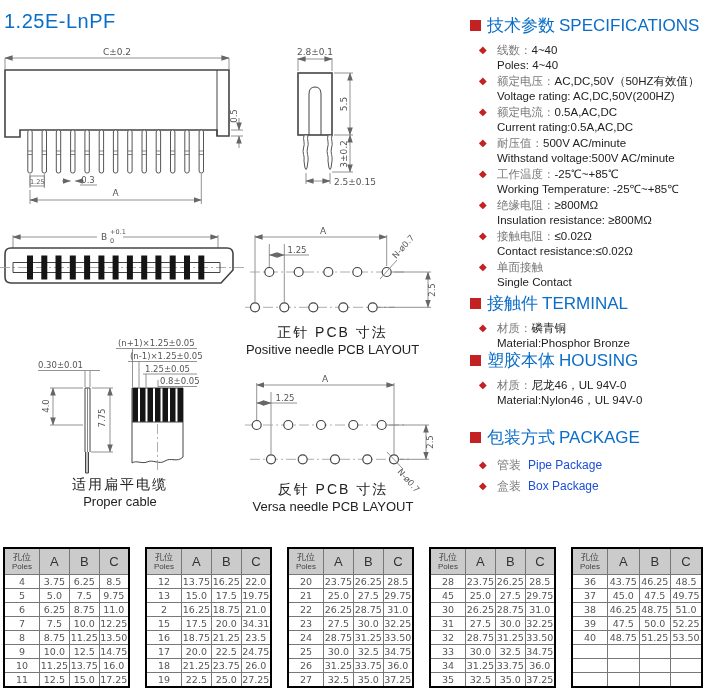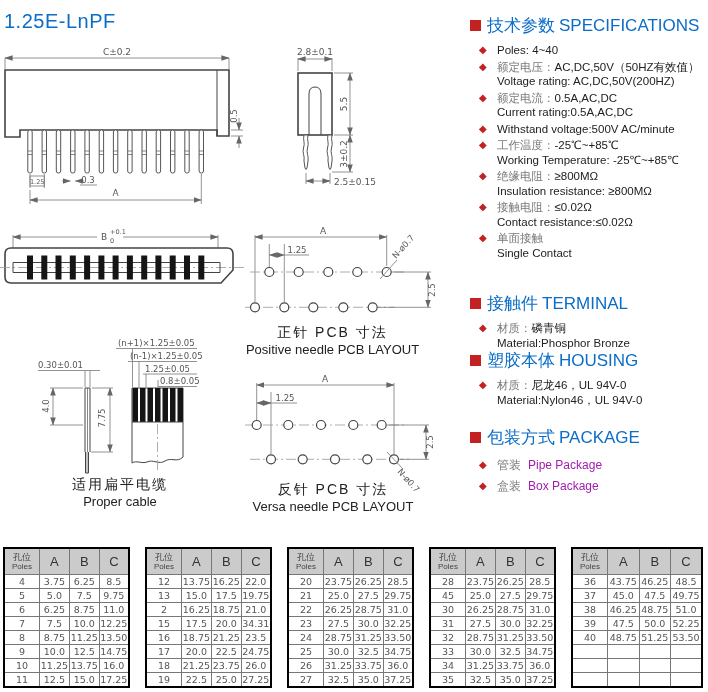--- a/index.html
+++ b/index.html
@@ -30,21 +30,21 @@
   .sec-h{display:flex;align-items:center;gap:6px;margin-bottom:6px;}
   .sec-h .sq{width:11px;height:11px;background:#c42222;flex:0 0 auto;}
   .sec-h .ht{color:#0a6dc8;font-size:17px;white-space:nowrap;}
   .sec-h .ht .en{margin-left:4px;}
   .item{position:relative;padding-left:27px;margin-bottom:2px;}
   .item .dia{position:absolute;left:9px;top:1px;color:#c42222;font-size:10px;}
   .line-cn{font-size:11.5px;line-height:14.5px;color:#7a7a7a;}
   .line-cn .val{color:#222;}
   .line-en{font-size:11.5px;line-height:14.5px;color:#222;}
   .pkg .pcn{color:#7a7a7a;font-size:12px;}
-  .pkg .pen{color:#a21caf;font-size:12px;margin-left:7px;}
+  .pkg .pen{color:#1d4ed8;font-size:12px;margin-left:7px;}
   .pkg{line-height:18px;}
   
   .tables{position:absolute;left:3px;top:547px;display:flex;gap:15px;}
   table.dim-table{border-collapse:collapse;table-layout:fixed;width:127px;
       border:2px solid #000000;background:#fff;}
   table.dim-table:last-child{width:132px;}
   .dim-table th,.dim-table td{border:1px solid #777;text-align:center;padding:0;}
   .dim-table th{background:#cbcbcb;height:25px;font-weight:normal;color:#333;font-size:13px;}
   .dim-table th:first-child{width:34px;}
   .th-cn{display:block;font-size:9px;line-height:10px;color:#444;}
@@ -309,34 +309,36 @@
 
   <div class="rightcol">
 
     <div class="sec" id="sec-specs">
       <div class="sec-h">
         <span class="sq"></span>
         <span class="ht"><span>技术参数</span><span class="en">SPECIFICATIONS</span></span>
       </div>
       <div class="item">
         <span class="dia">◆</span>
+        <div class="line-cn"><span>线数：</span><span class="val">4~40</span></div>
         <div class="line-en">Poles: 4~40</div>
       </div>
       <div class="item">
         <span class="dia">◆</span>
         <div class="line-cn"><span>额定电压：</span><span class="val">AC,DC,50V（50HZ有效值）</span></div>
         <div class="line-en">Voltage rating: AC,DC,50V(200HZ)</div>
       </div>
       <div class="item">
         <span class="dia">◆</span>
         <div class="line-cn"><span>额定电流：</span><span class="val">0.5A,AC,DC</span></div>
         <div class="line-en">Current rating:0.5A,AC,DC</div>
       </div>
       <div class="item">
         <span class="dia">◆</span>
+        <div class="line-cn"><span>耐压值：</span><span class="val">500V AC/minute</span></div>
         <div class="line-en">Withstand voltage:500V AC/minute</div>
       </div>
       <div class="item">
         <span class="dia">◆</span>
         <div class="line-cn"><span>工作温度：</span><span class="val">-25℃~+85℃</span></div>
         <div class="line-en">Working Temperature: -25℃~+85℃</div>
       </div>
       <div class="item">
         <span class="dia">◆</span>
         <div class="line-cn"><span>绝缘电阻：</span><span class="val">≥800MΩ</span></div>

